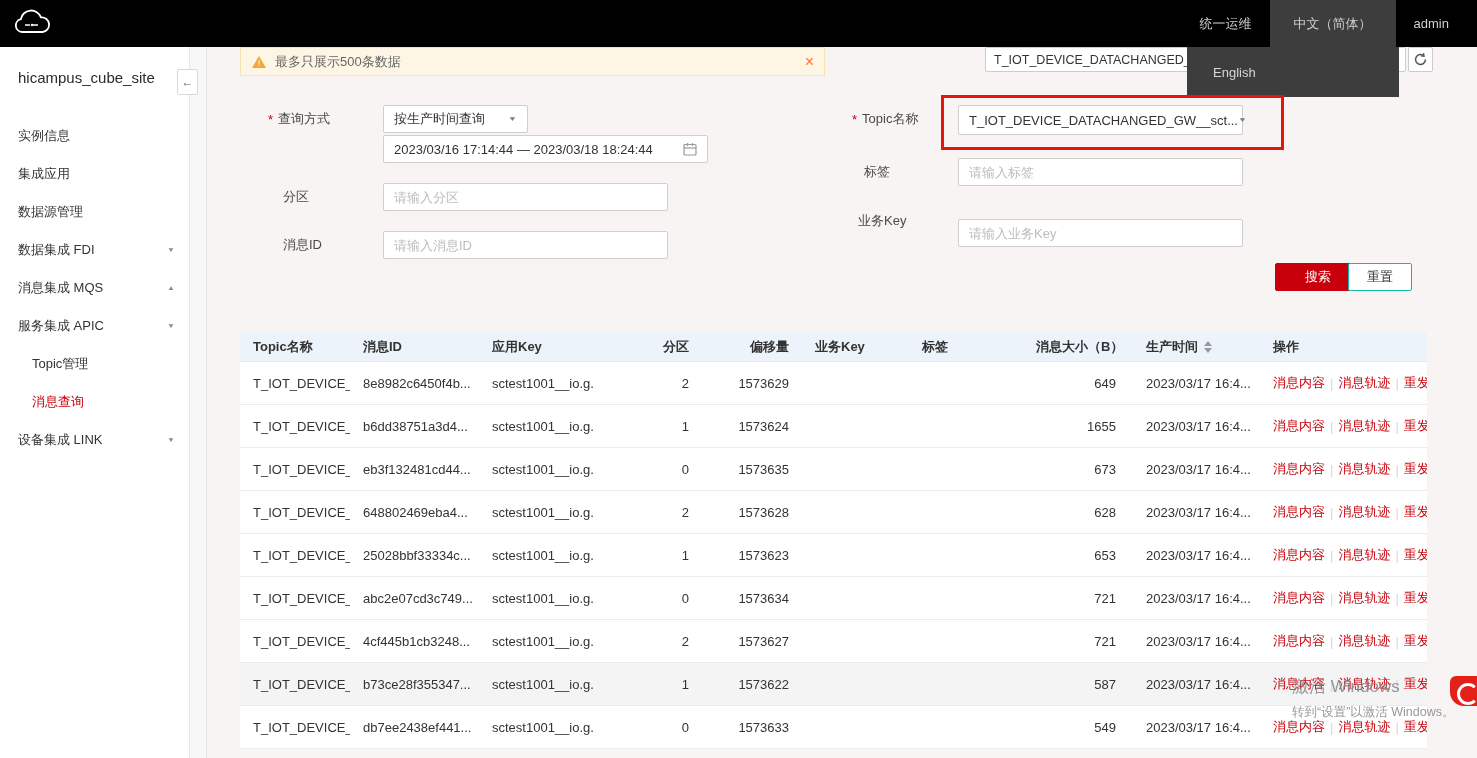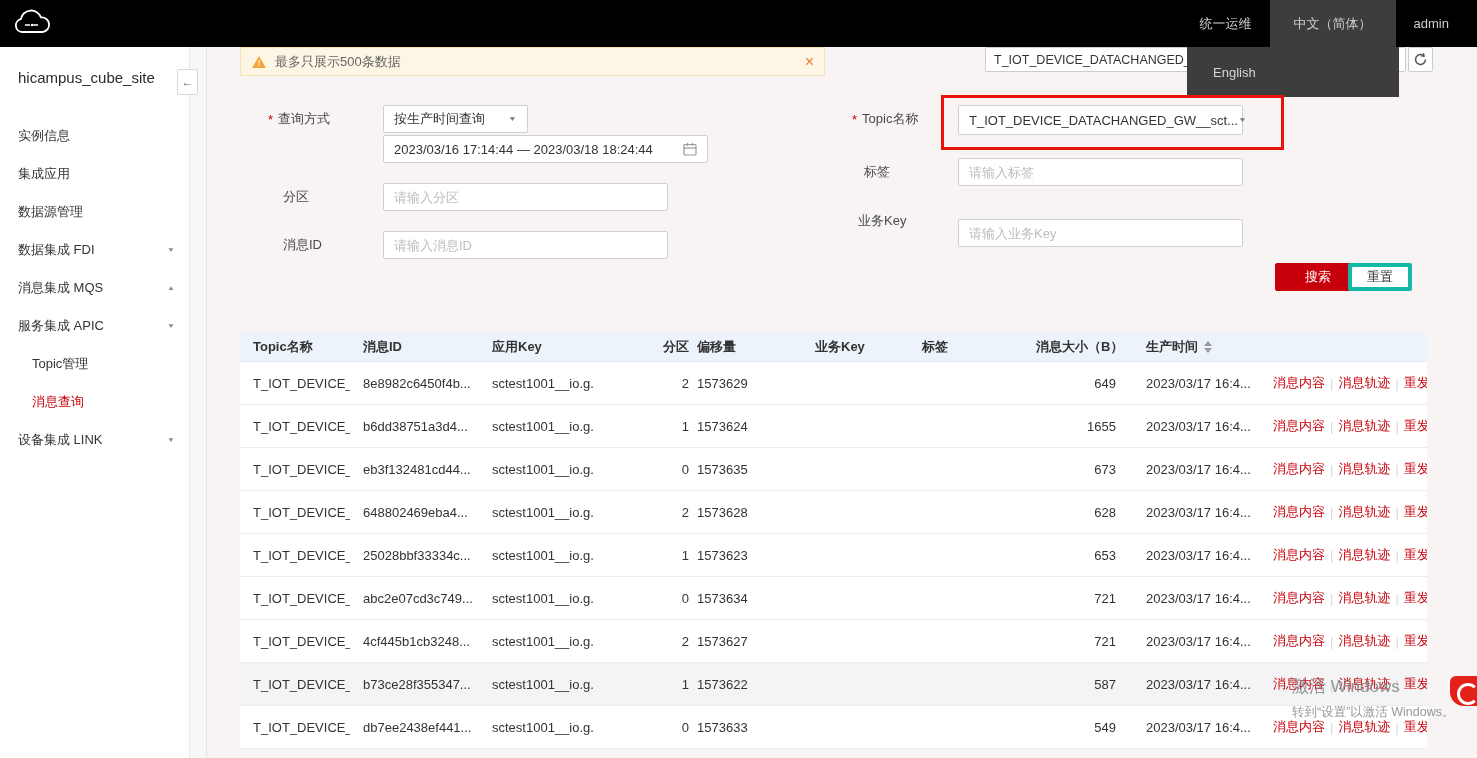--- a/index.html
+++ b/index.html
@@ -57,31 +57,31 @@
   .selectbox .caret { margin-left:auto; font-size:9px; color:#7a7a7a; transform:scaleY(.75); }
   .textinput input { border:none; outline:none; width:100%; font-size:13px; color:#333; background:transparent;
     font-family:inherit; }
   .textinput input::placeholder { color:#bdbdbd; }
   .datebox .dtxt { white-space:nowrap; overflow:hidden; }
   .datebox .cal { margin-left:auto; display:flex; cursor:pointer; }
 
   .btn { position:absolute; height:28px; border-radius:2px; font-size:13px; display:flex; align-items:center;
     justify-content:center; cursor:pointer; }
   .btn.search { left:1068px; top:216px; width:86px; background:var(--accent,#c7000b); color:#fff; border:1px solid var(--accent,#c7000b); }
-  .btn.reset { left:1141px; top:216px; width:64px; background:#fff; color:#333; border:4px solid #14b8a6; }
+  .btn.reset { left:1141px; top:216px; width:64px; background:#fff; color:#333; border:1px solid #14b8a6; }
 
   
   .table { position:absolute; left:33px; top:285px; width:1187px; background:#fff; }
   .thead { display:flex; height:30px; background:var(--table-header-bg,#edf3fa); border-bottom:1px solid #e2e8f0; }
   .thead .cell { font-weight:bold; color:#333; }
   .trow { display:flex; height:43px; border-bottom:1px solid #ececec; background:#fff; }
   .trow.hl { background:#f4f4f4; }
   .cell { display:flex; align-items:center; font-size:13px; color:#333; white-space:nowrap; overflow:hidden; }
   .c0{width:110px;padding-left:13px} .c1{width:129px;padding-left:13px} .c2{width:115px;padding-left:13px}
-  .c3{width:103px;justify-content:flex-end;padding-right:8px} .c4{width:100px;padding-right:8px}
+  .c3{width:103px;justify-content:flex-end;padding-right:8px} .c4{width:100px;justify-content:flex-end;padding-right:8px}
   .c5{width:115px;padding-left:18px} .c6{width:114px;padding-left:10px}
   .c7{width:100px} .thead .c7{padding-left:10px} .trow .c7{justify-content:flex-end;padding-right:10px}
   .c8{width:127px;padding-left:20px} .c9{width:174px;padding-left:20px}
   .alink { color:var(--accent,#c7000b); cursor:pointer; text-decoration:none; }
   .sep { color:#d8d8d8; margin:0 5px; }
   .sort-icon { display:inline-flex; flex-direction:column; gap:2px; margin-left:6px; cursor:pointer; }
   .sort-icon i { display:block; width:0; height:0; border-left:4px solid transparent; border-right:4px solid transparent; }
   .sort-icon .up { border-bottom:5px solid #9a9a9a; }
   .sort-icon .dn { border-top:5px solid #9a9a9a; }
 
@@ -265,20 +265,23 @@
           <div class="cell c7">
             <span>消息大小（B）</span>
           </div>
           <div class="cell c8">
             <span>生产时间</span>
             <span class="sort-icon">
               <i class="up"></i>
               <i class="dn"></i>
             </span>
           </div>
+          <div class="cell c9">
+            <span>操作</span>
+          </div>
         </div>
       <div class="tbody">
           <div class="trow">
             <div class="cell c0">T_IOT_DEVICE_D...</div>
             <div class="cell c1">8e8982c6450f4b...</div>
             <div class="cell c2">sctest1001__io.g...</div>
             <div class="cell c3">2</div>
             <div class="cell c4">1573629</div>
             <div class="cell c5"></div>
             <div class="cell c6"></div>

